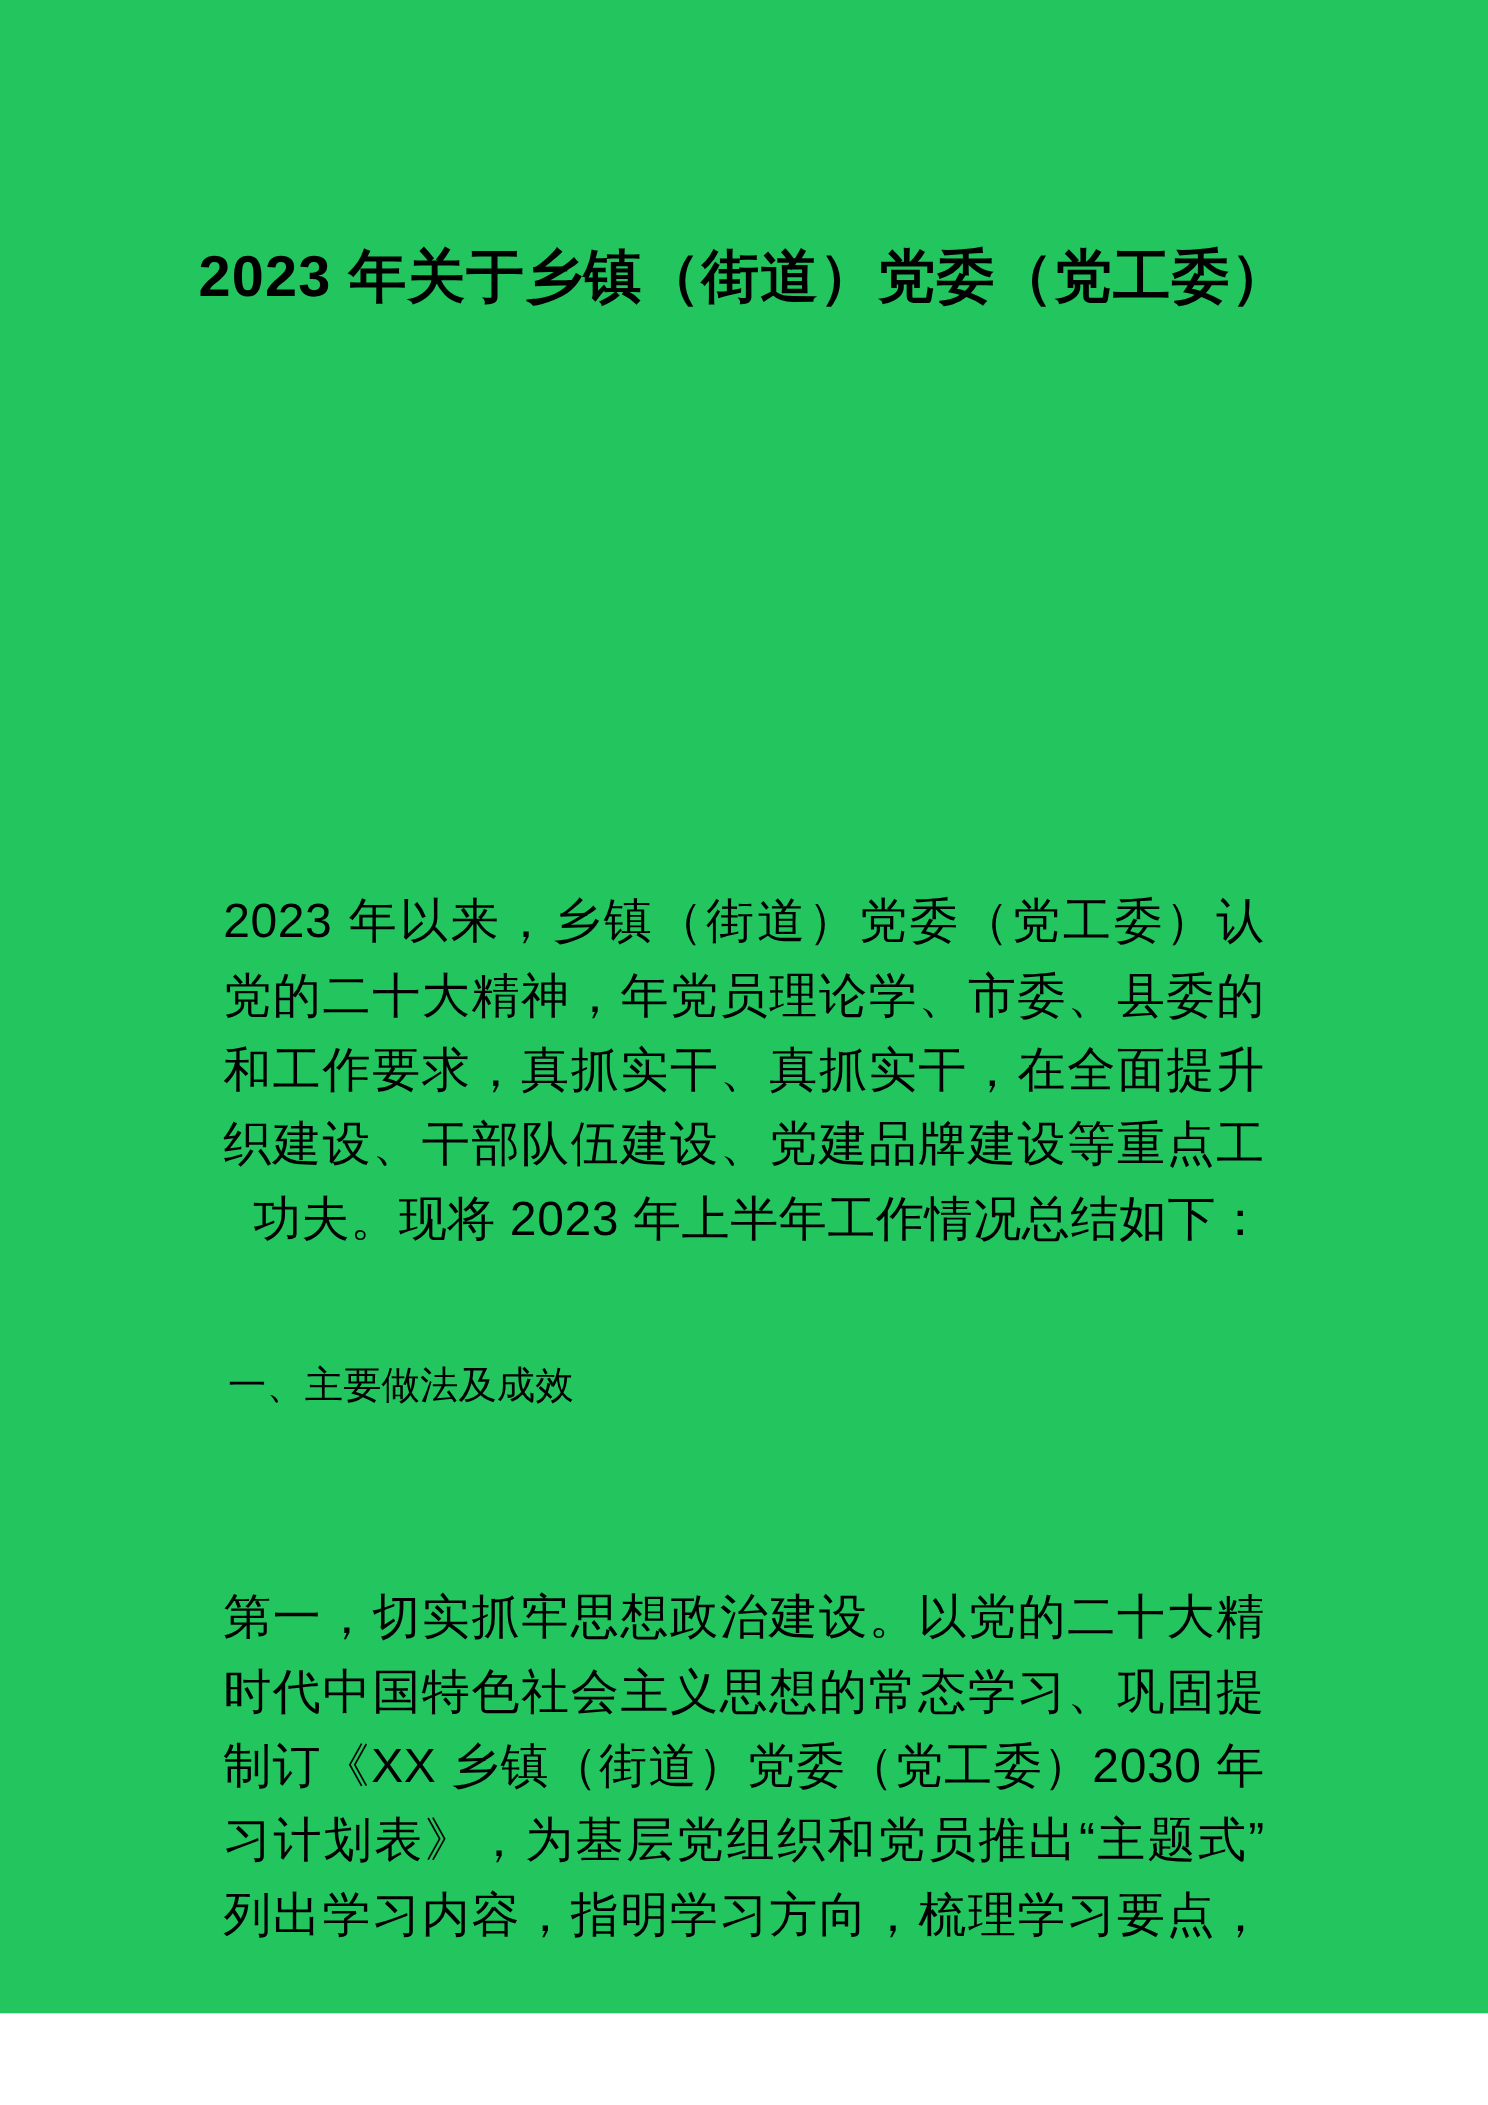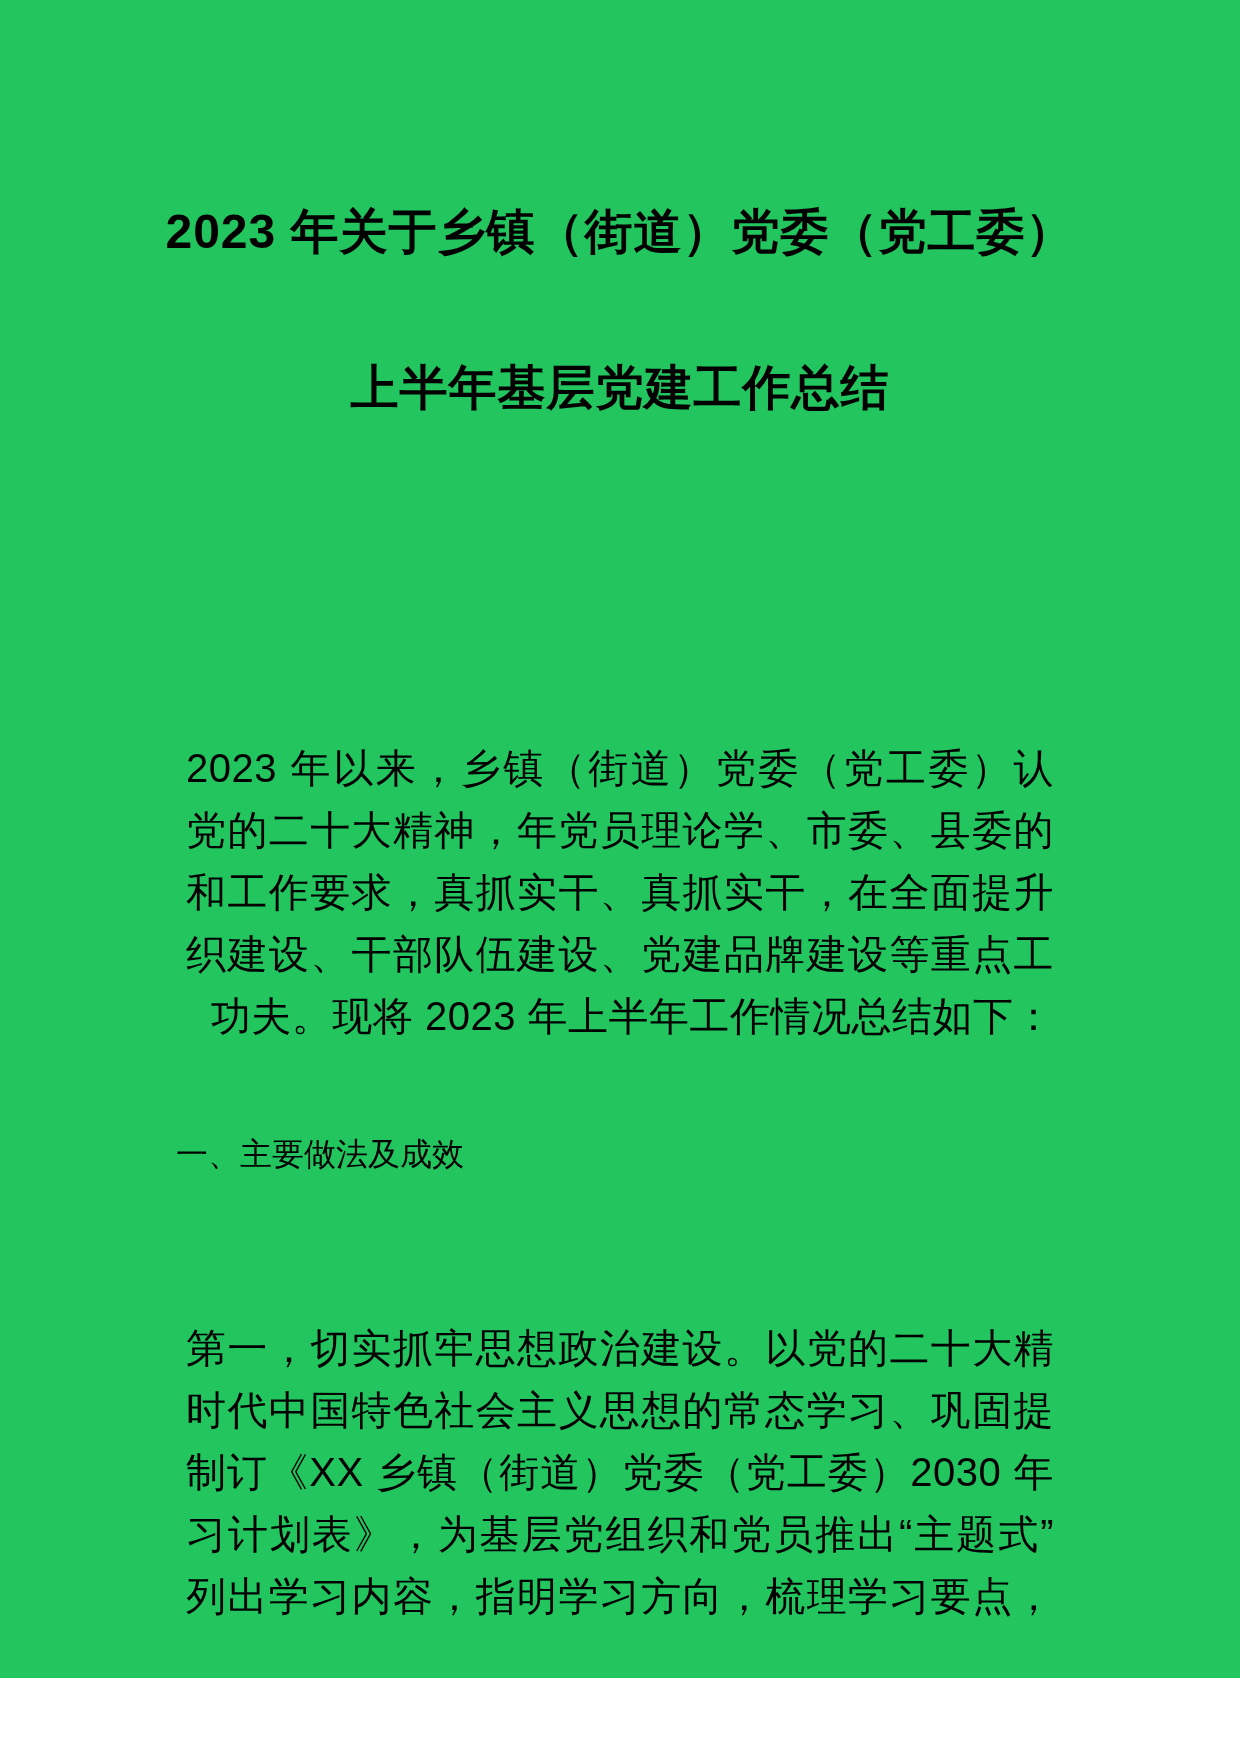--- a/index.html
+++ b/index.html
@@ -30,21 +30,21 @@
   }
   .para {
     position: absolute;
     left: 186px;
     width: 868px;
     font-size: 40px;
     line-height: 62px;
     letter-spacing: 0.5px;
   }
   .para-intro   { top: 737px; }
-  .heading      { top: 1123px; font-size: 32px; line-height: 62px; position: absolute; left: 176px; width: 868px; }
+  .heading      { top: 1123px; font-size: 32px; line-height: 62px; position: absolute; left: 190px; width: 868px; }
   .para-body1   { top: 1317px; }
   .jline {
     text-align: justify;
     text-align-last: justify;
     overflow: hidden;
     white-space: normal;
     height: 62px;
   }
   .lline {
     text-align: right;
@@ -52,21 +52,20 @@
     height: 62px;
   }
 </style>
 </head>
 <body>
 
 <div class="page">
 
   <div class="doc-title">
     <div>2023 年关于乡镇（街道）党委（党工委）</div>
-    <div>上半年基层党建工作总结</div>
   </div>
 
   <div class="para para-intro">
     <div class="jline">2023 年以来，乡镇（街道）党委（党工委）认真贯彻落实</div>
     <div class="jline">党的二十大精神，年党员理论学、市委、县委的工作部署</div>
     <div class="jline">和工作要求，真抓实干、真抓实干，在全面提升基层党组</div>
     <div class="jline">织建设、干部队伍建设、党建品牌建设等重点工作中狠下</div>
     <div class="lline">功夫。现将 2023 年上半年工作情况总结如下：</div>
   </div>
 

